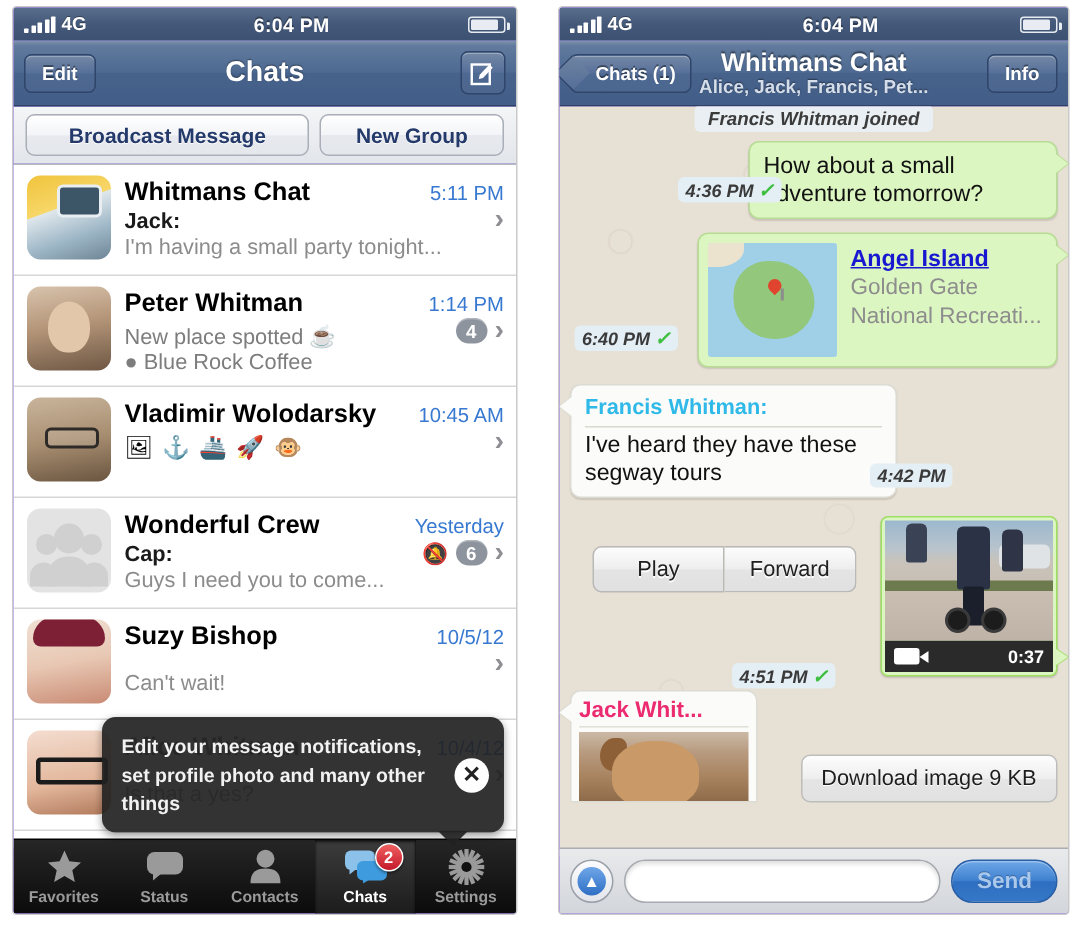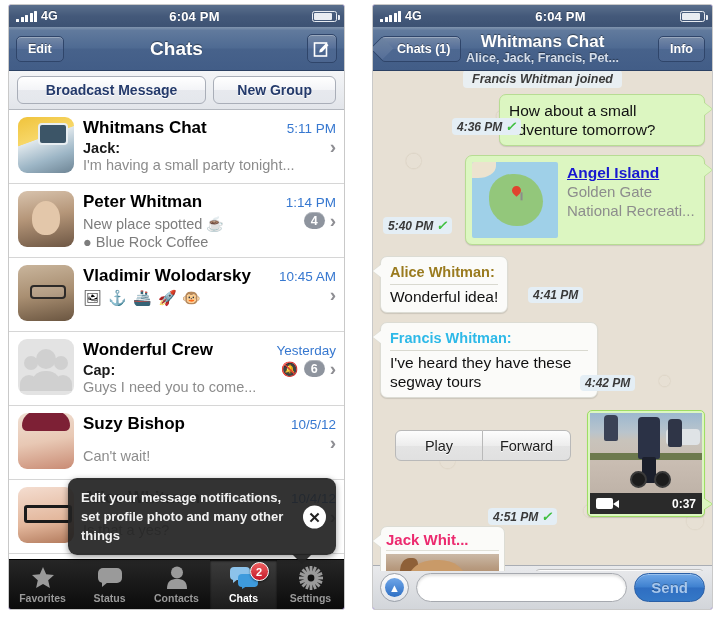--- a/index.html
+++ b/index.html
@@ -822,34 +822,25 @@
                 <div class="corner"></div>
                   <div class="land"></div>
                   <div class="pin"></div>
               </div>
               <div class="maptext">
                 <div class="maptitle">Angel Island</div>
                 <div class="mapsub">Golden Gate National Recreati...</div>
               </div>
             </div>
             <div class="stamp" style="left:3px; top:62px">
-              <span>5:40 PM</span>
+              <span>6:40 PM</span>
               <span class="tick">✓</span>
             </div>
           </div>
 
-          <div class="msg in" style="margin-bottom:9px">
-            <div class="bubble in" style="max-width:175px">
-              <div class="sender" style="color:#9a7b1f">Alice Whitman:</div>
-              <div>Wonderful idea!</div>
-            </div>
-            <div class="stamp" style="left:148px; top:31px">
-              <span>4:41 PM</span>
-            </div>
-          </div>
 
           <div class="msg in" style="margin-bottom:12px">
             <div class="bubble in" style="max-width:218px">
               <div class="sender" style="color:#2eb9e8">Francis Whitman:</div>
               <div>I've heard they have these segway tours</div>
             </div>
             <div class="stamp" style="left:200px; top:53px">
               <span>4:42 PM</span>
             </div>
           </div>

